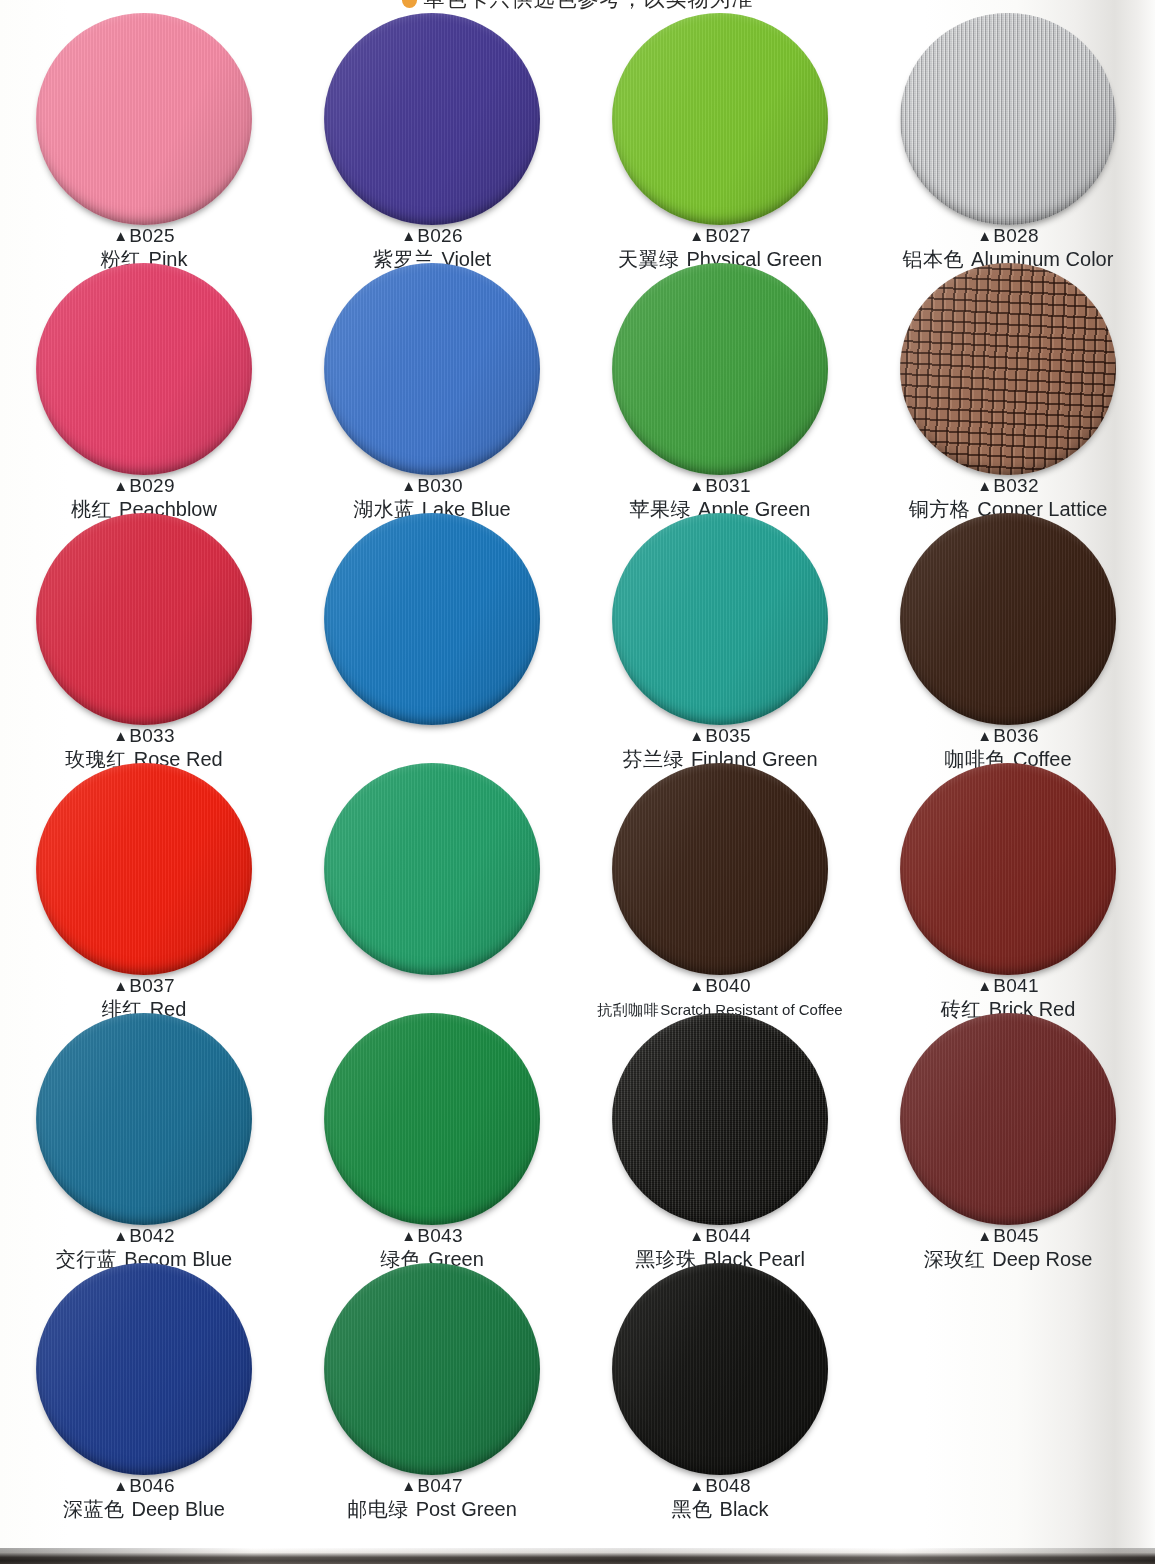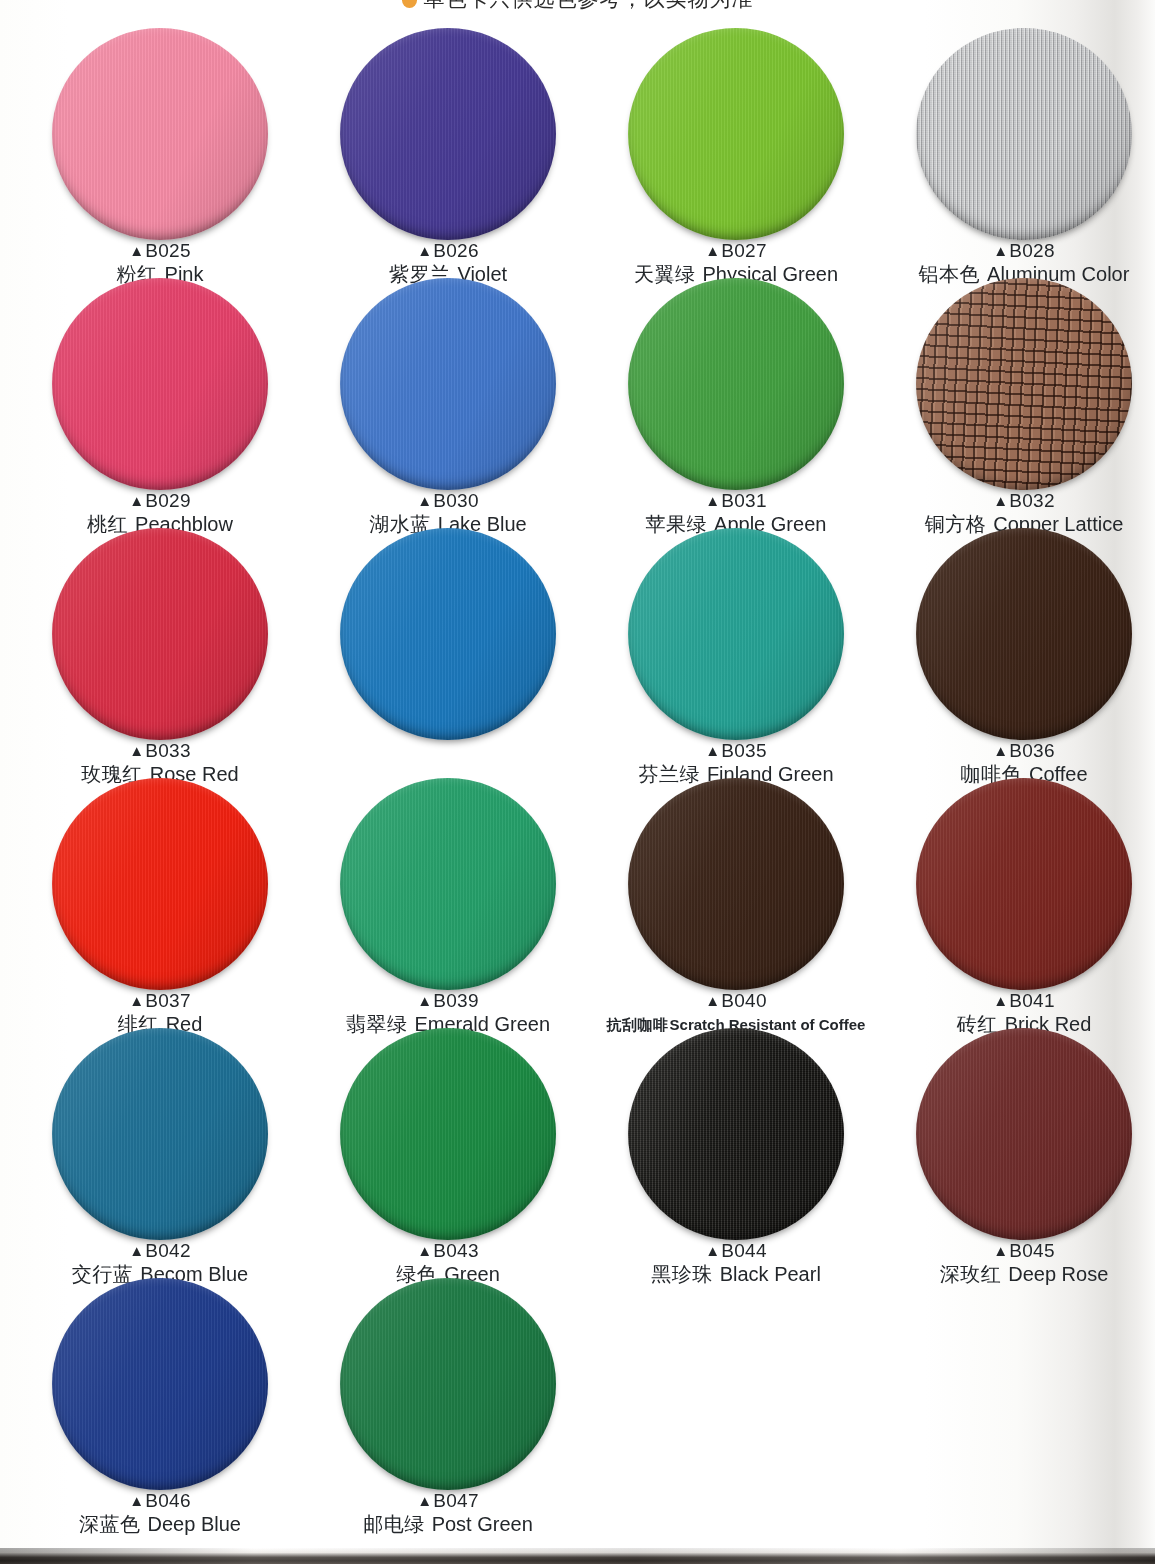--- a/index.html
+++ b/index.html
@@ -52,27 +52,27 @@
     width:15px; height:15px;
     border-radius:50%;
     background:#eea13a;
     vertical-align:-2px;
     margin-right:7px;
   }
 
   
   #grid {
     position:absolute;
-    top:26px; left:0;
+    top:11px; left:0;
     width:1155px;
     display:grid;
     grid-template-columns:repeat(4, 288px);
     grid-auto-rows:250px;
     justify-content:start;
-    padding-left:16px;
+    padding-left:0;
   }
   .cell {
     position:relative;
     width:288px;
     height:250px;
   }
 
   .disc-wrap {
     position:absolute;
     top:2px;
@@ -179,21 +179,21 @@
   }
   .name-line {
     font-size:20px;
     line-height:23px;
     margin-top:1px;
     white-space:nowrap;
     font-family:"DejaVu Sans",sans-serif;
   }
   .name-line .zh { letter-spacing:0.5px; }
   .name-line .en { margin-left:7px; font-family:"Liberation Sans",sans-serif; }
-  .name-line.small { font-size:15px;font-weight:bold; }
+  .name-line.small { font-size:15px; }
   .name-line.small .en { margin-left:1px; }
 
   
   #bottom-edge {
     position:absolute;
     left:0; bottom:0;
     width:100%; height:16px;
     background:linear-gradient(to bottom,
        rgba(255,255,255,0) 0%,
        rgba(210,200,190,0.35) 28%,
@@ -334,24 +334,20 @@
         </div>
         <div class="caption">
           <div class="code-line"><span class="tri">▲</span><span>B037</span></div>
           <div class="name-line"><span class="zh">绯红</span><span class="en">Red</span></div>
         </div>
       </div>
       <div class="cell">
         <div class="disc-wrap">
           <div class="disc" style="background-color: rgb(37, 160, 106);"></div>
         </div>
-        <div class="caption">
-          <div class="code-line"><span class="tri">▲</span><span>B039</span></div>
-          <div class="name-line"><span class="zh">翡翠绿</span><span class="en">Emerald  Green</span></div>
-        </div>
       </div>
       <div class="cell">
         <div class="disc-wrap">
           <div class="disc" style="background-color: rgb(58, 35, 23);"></div>
         </div>
         <div class="caption">
           <div class="code-line"><span class="tri">▲</span><span>B040</span></div>
           <div class="name-line small"><span class="zh">抗刮咖啡</span><span class="en">Scratch Resistant of Coffee</span></div>
         </div>
       </div>
@@ -411,16 +407,25 @@
       </div>
       <div class="cell">
         <div class="disc-wrap">
           <div class="disc" style="background-color: rgb(28, 122, 68);"></div>
         </div>
         <div class="caption">
           <div class="code-line"><span class="tri">▲</span><span>B047</span></div>
           <div class="name-line"><span class="zh">邮电绿</span><span class="en">Post Green</span></div>
         </div>
       </div>
+      <div class="cell">
+        <div class="disc-wrap">
+          <div class="disc" style="background-color: rgb(19, 19, 17);"></div>
+        </div>
+        <div class="caption">
+          <div class="code-line"><span class="tri">▲</span><span>B048</span></div>
+          <div class="name-line"><span class="zh">黑色</span><span class="en">Black</span></div>
+        </div>
+      </div>
     </div>
 
   <div id="bottom-edge"></div>
 </div>
 
 </body></html>

